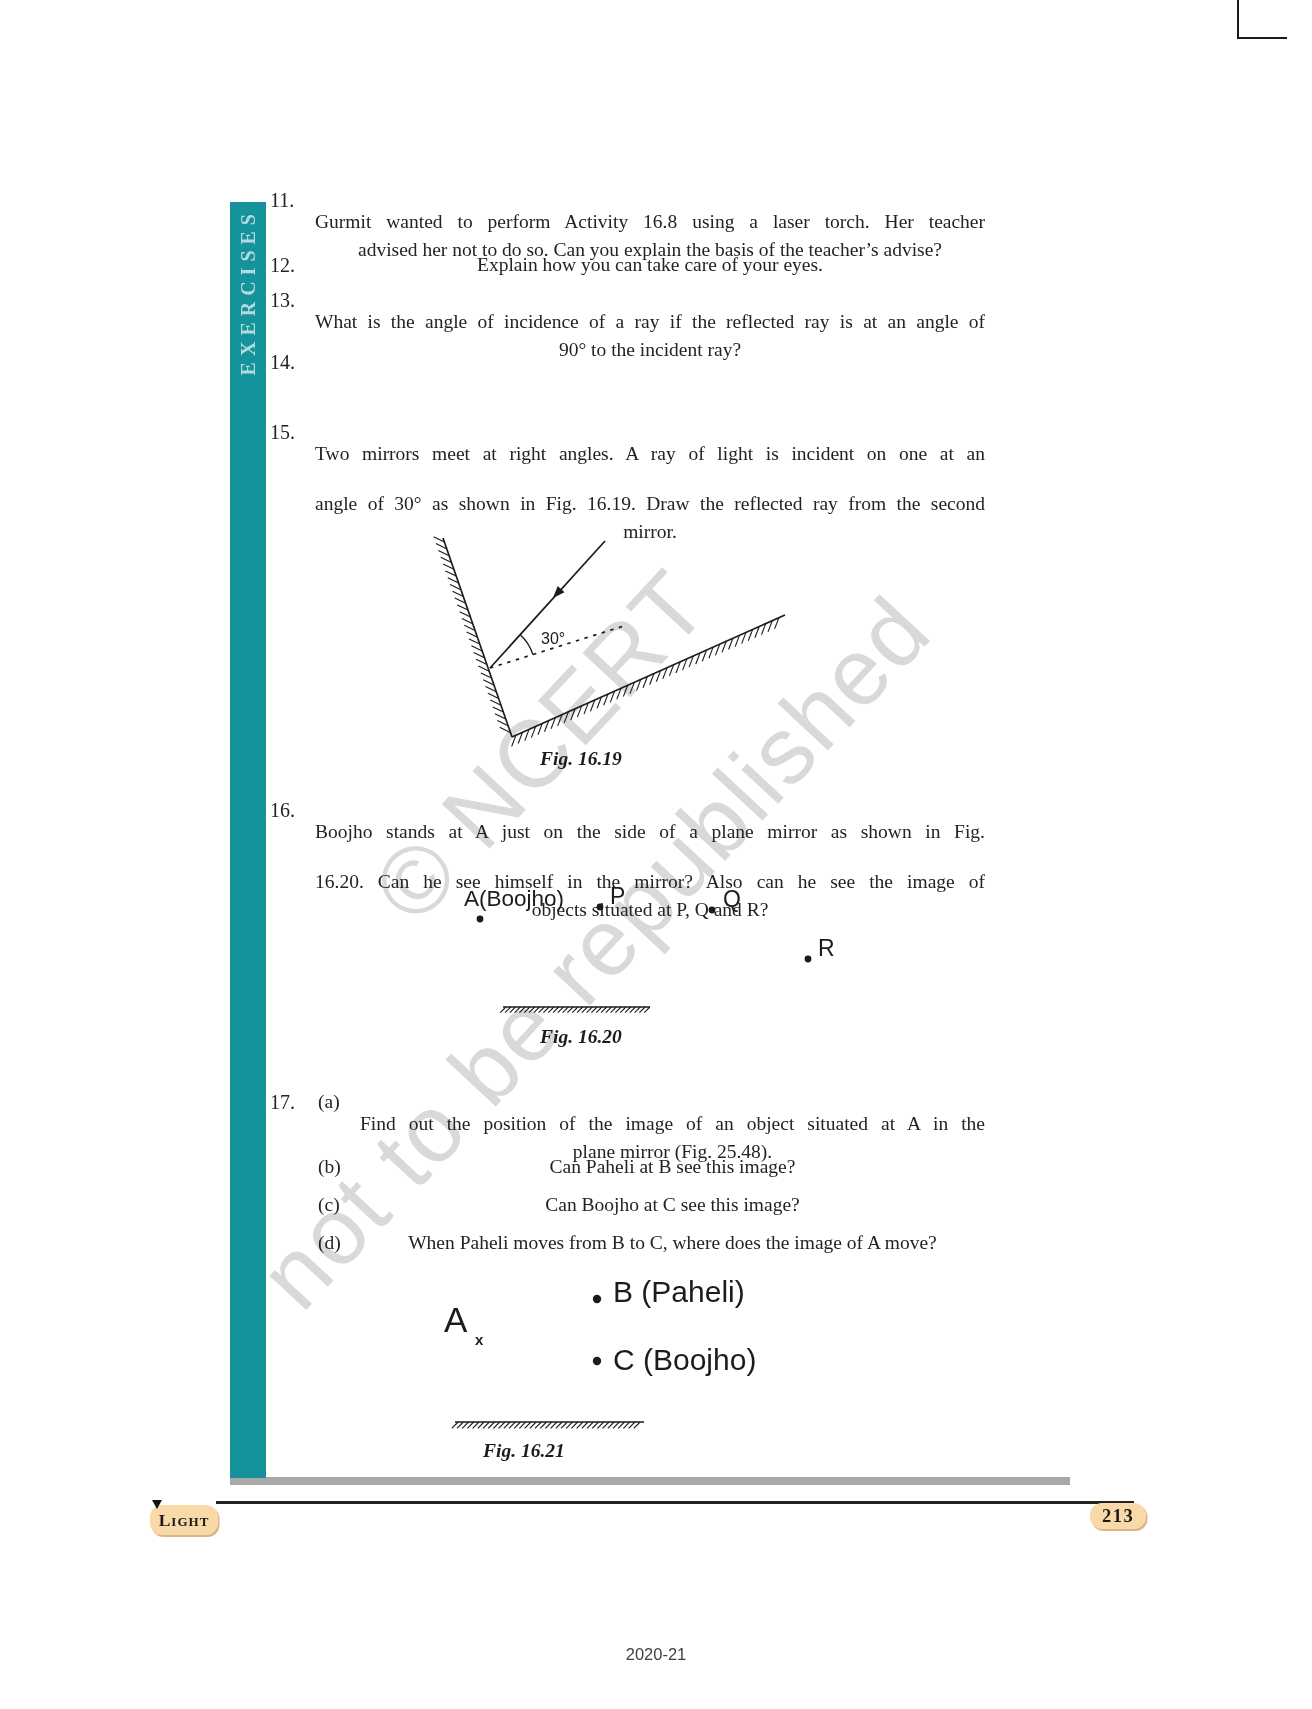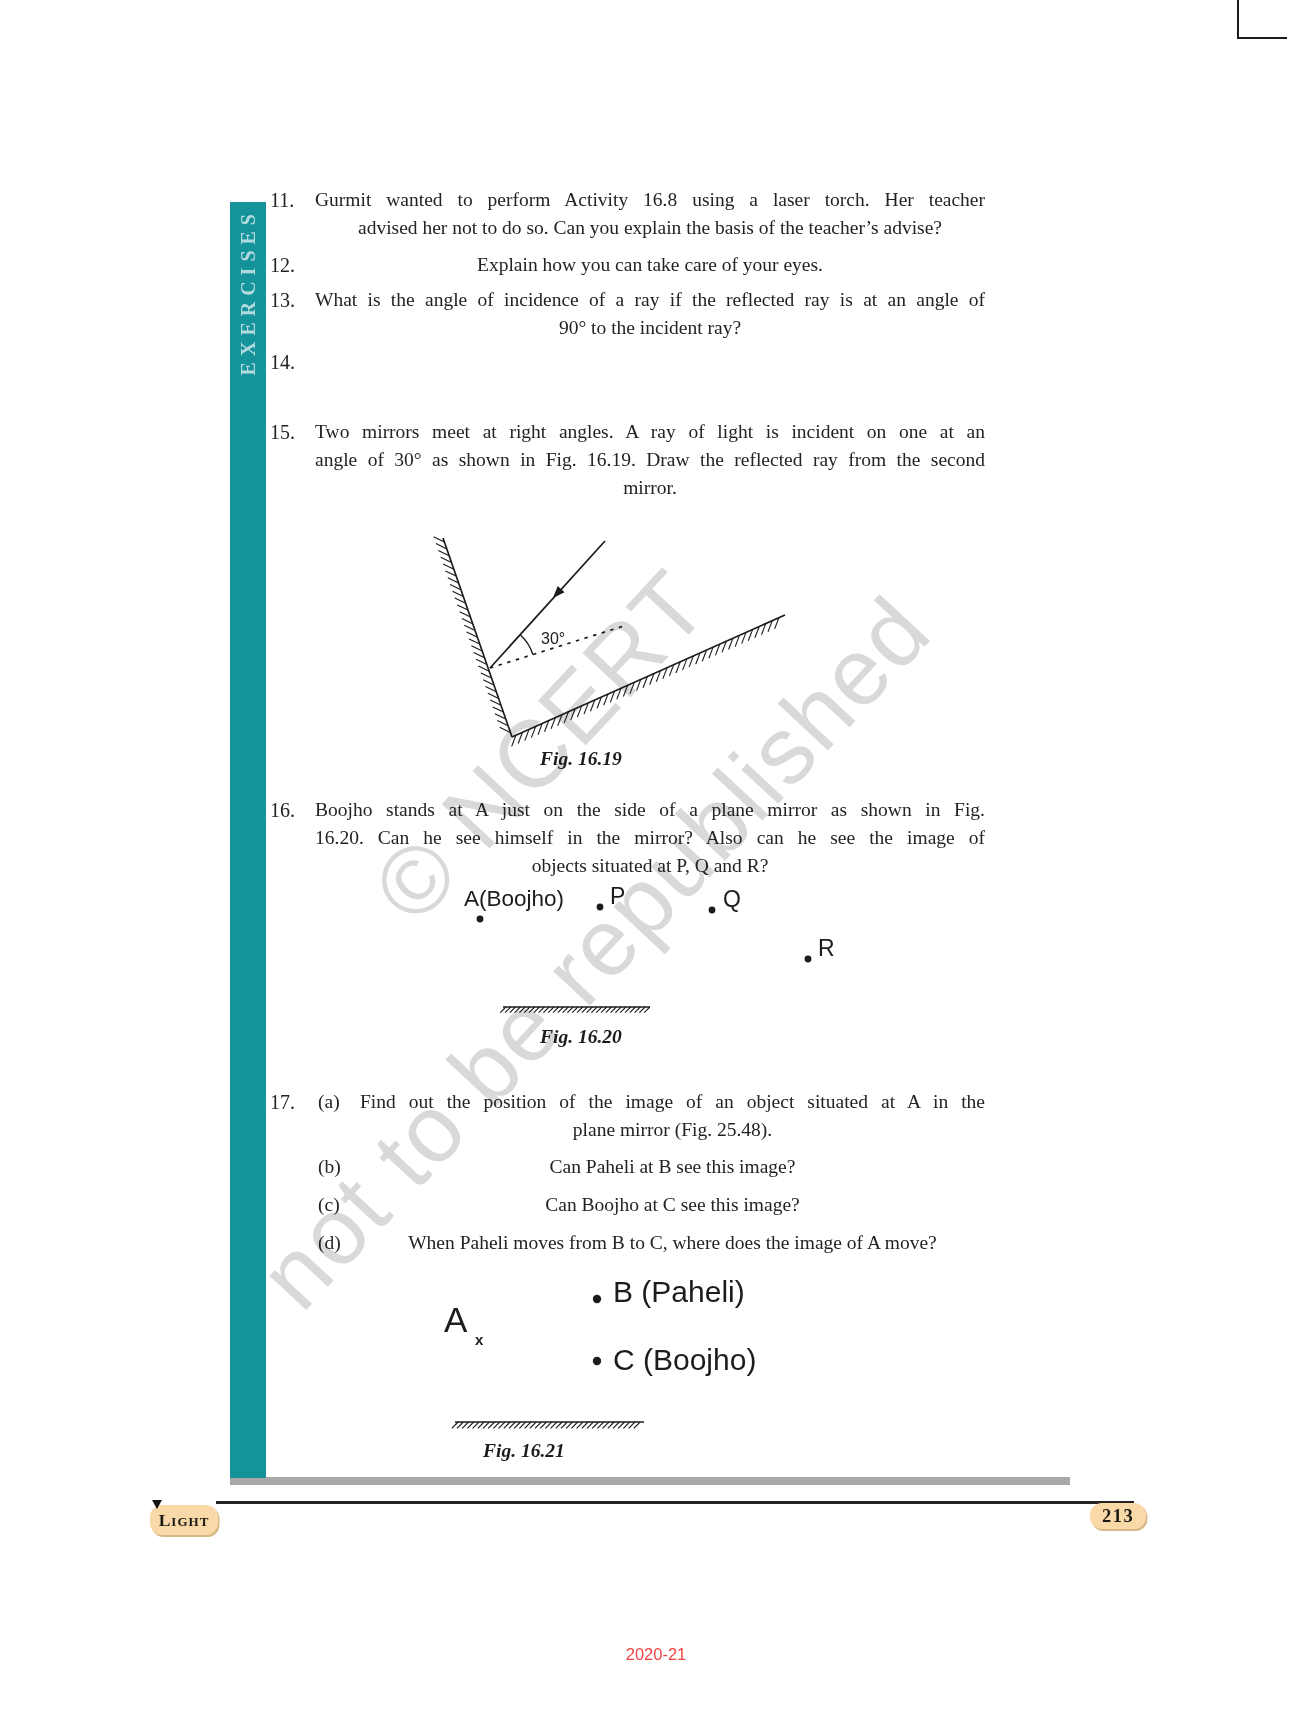--- a/index.html
+++ b/index.html
@@ -24,21 +24,21 @@
   .sidebar-text{
     display:block;margin:6px auto 0;writing-mode:vertical-rl;transform:rotate(180deg);
     font-family:"Liberation Serif",serif;font-size:20px;font-weight:700;
     letter-spacing:6px;color:#b2dadd;
   }
   
   .q{position:absolute;left:270px;width:715px;z-index:2;}
   .qnum{position:absolute;left:0;top:0;font-size:20px;line-height:28px;}
   .qtext{margin-left:45px;font-size:19.5px;line-height:28px;}
   .ln{text-align:center;}
-  .ln.j{text-align:justify;text-align-last:justify;}
+  .ln.j{text-align:justify;text-align-last:justify;margin-top:22px;}
   .sub{position:absolute;left:318px;width:667px;z-index:2;}
   .sletter{position:absolute;left:0;top:0;font-size:19.5px;line-height:28px;}
   .sub .qtext{margin-left:42px;}
   
   svg.fig{position:absolute;overflow:visible;z-index:2;}
   svg.fig text{font-family:"Liberation Sans",sans-serif;fill:#1c1c1c;}
   .stroke{stroke:#1c1c1c;fill:none;}
   .caption{
     position:absolute;width:220px;text-align:left;z-index:2;
     font-weight:700;font-style:italic;font-size:19.5px;color:#1c1c1c;
@@ -55,21 +55,21 @@
   .light-badge .badge-label{display:inline-block;font-weight:700;font-size:13px;letter-spacing:1px;}
   .light-badge .badge-label::first-letter{font-size:17.5px;}
   .badge-mark{
     position:absolute;left:2px;top:-5px;width:0;height:0;
     border-left:5px solid transparent;border-right:5px solid transparent;
     border-top:9px solid #111;
   }
   .page-badge{left:1090px;top:1503px;width:56px;height:26px;font-weight:700;font-size:18.5px;letter-spacing:1.5px;}
   .yearline{
     position:absolute;left:0;right:0;top:1645px;text-align:center;z-index:2;
-    font-family:"Liberation Sans",sans-serif;font-size:16.5px;color:#ef4444;
+    font-family:"Liberation Sans",sans-serif;font-size:16.5px;color:#404040;
   }
 </style>
 </head>
 <body>
 
 <div class="watermark wm1">© NCERT</div>
 <div class="watermark wm2">not to be republished</div>
 
 <div class="corner-v"></div>
 <div class="corner-h"></div>

